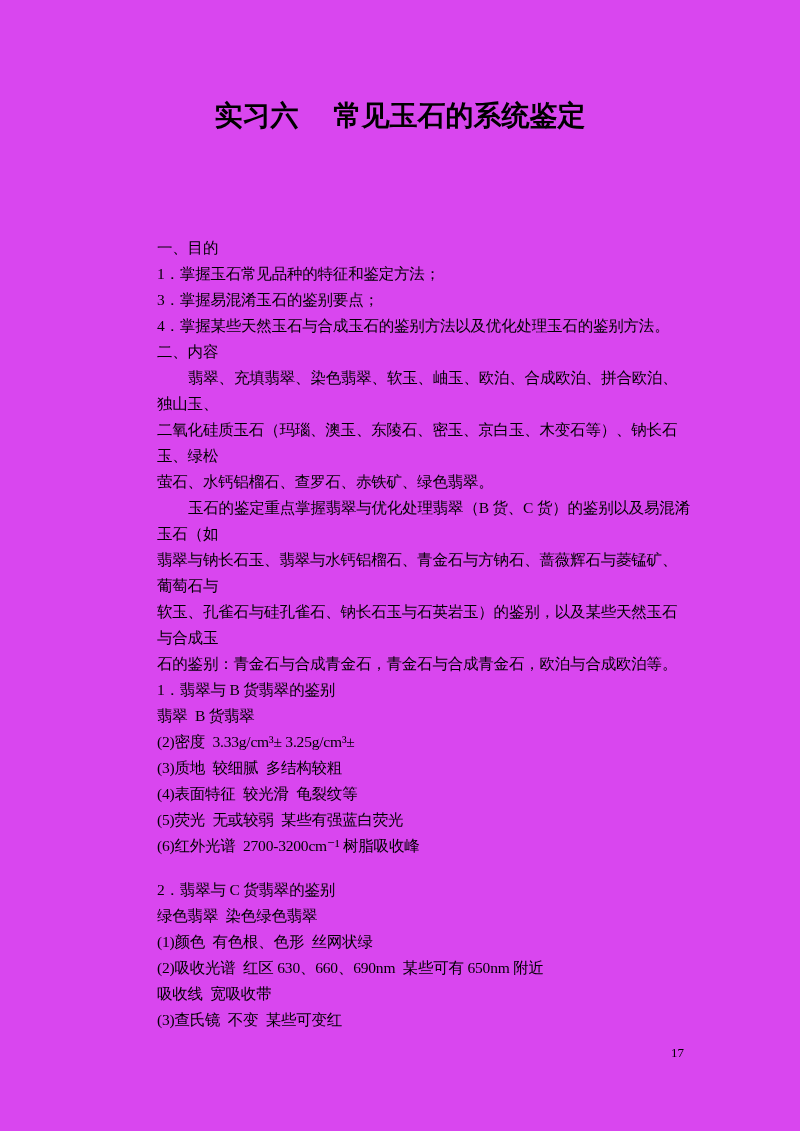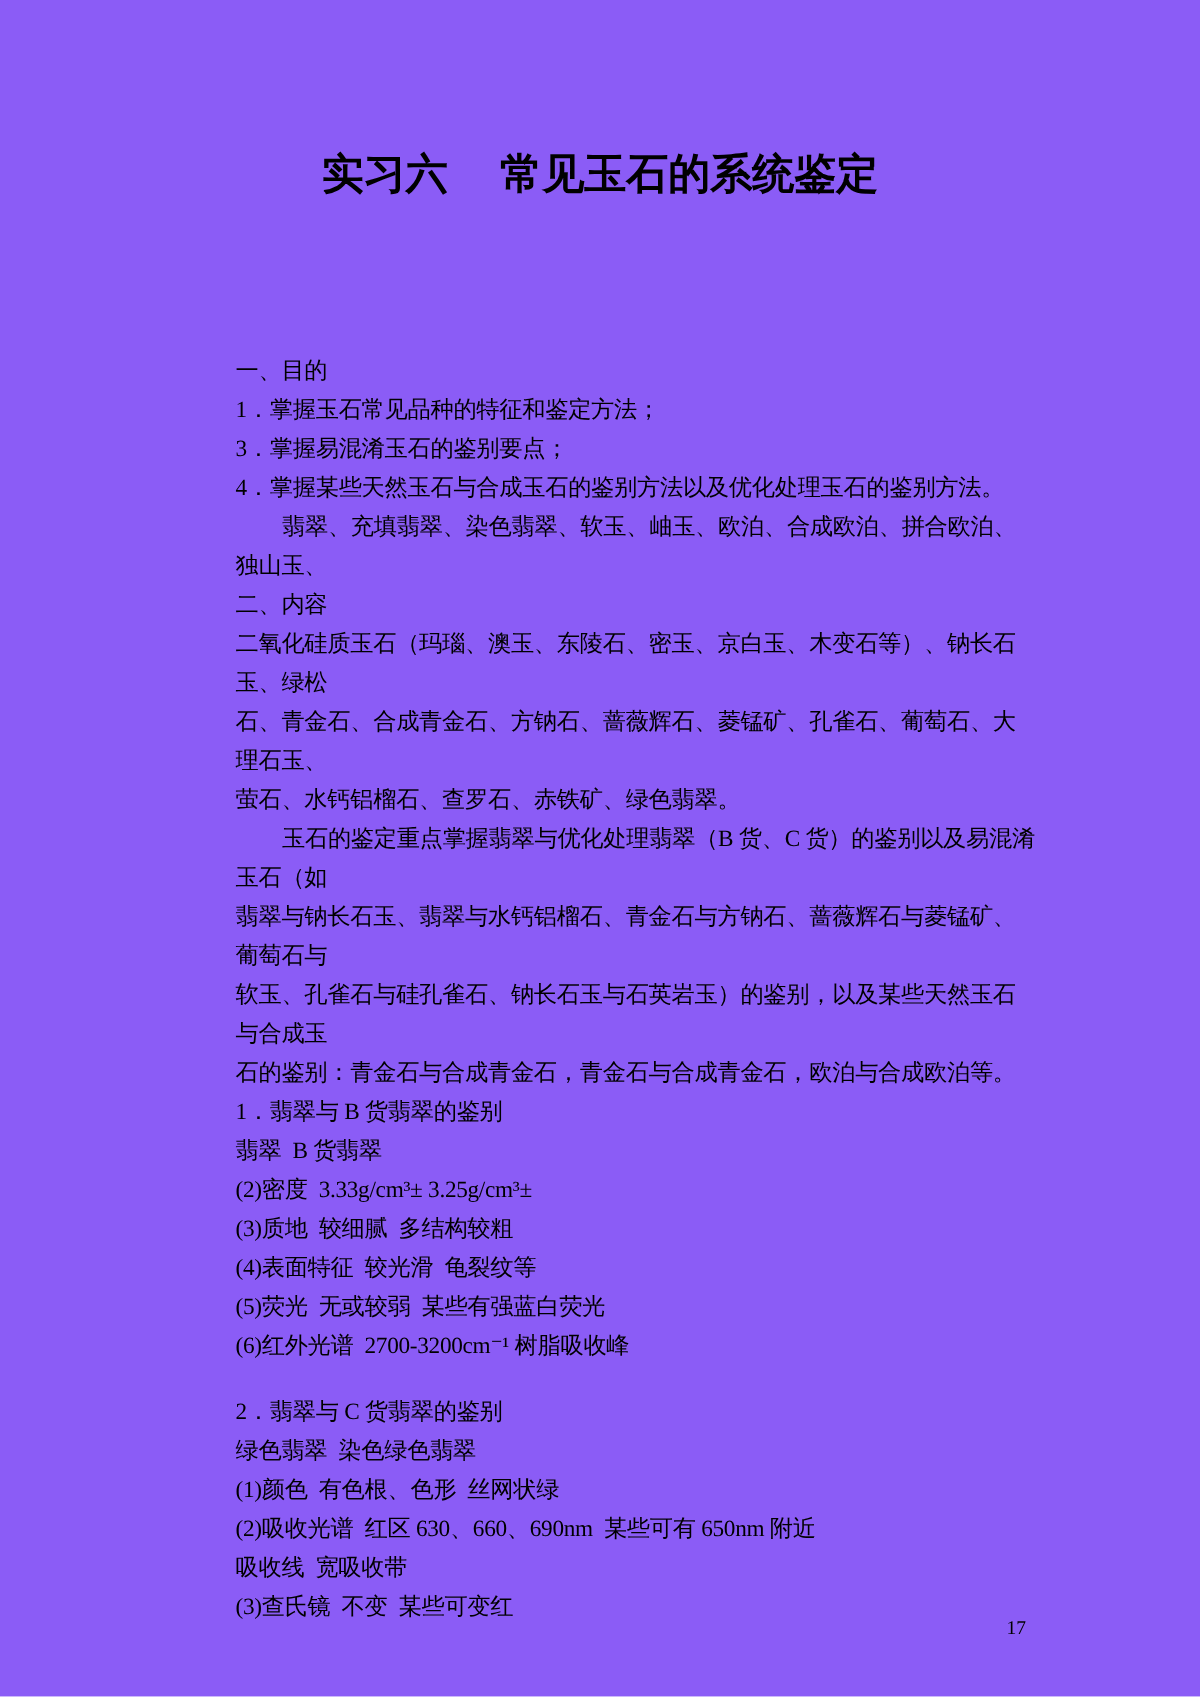--- a/index.html
+++ b/index.html
@@ -4,21 +4,21 @@
 <style>
   html, body {
     margin: 0;
     padding: 0;
     background: #ffffff;
   }
   .page {
     position: relative;
     width: 800px;
     height: 1131px;
-    background: #8b5cf6;
+    background: #d946ef;
     color: #000000;
     overflow: hidden;
   }
   .title {
     position: absolute;
     top: 99px;
     left: 0;
     right: 0;
     margin: 0;
     display: flex;
@@ -52,42 +52,40 @@
   .line.gap-before {
     margin-top: 18px;
   }
   .page-number {
     position: absolute;
     top: 1045px;
     right: 116px;
     font-family: "Liberation Serif", "DejaVu Serif", serif;
     font-size: 13px;
     color: #000000;
-    margin-top: 32px;
   }
 </style>
 </head>
 <body>
 
 <div class="page">
 
   <h1 class="title">
     <span>实习六</span>
     <span>常见玉石的系统鉴定</span>
   </h1>
 
   <main class="doc-body" id="doc-body">
       <div class="line">一、目的</div>
       <div class="line">1．掌握玉石常见品种的特征和鉴定方法；</div>
       <div class="line">3．掌握易混淆玉石的鉴别要点；</div>
       <div class="line">4．掌握某些天然玉石与合成玉石的鉴别方法以及优化处理玉石的鉴别方法。</div>
+      <div class="line">二、内容</div>
       <div class="line indent">翡翠、充填翡翠、染色翡翠、软玉、岫玉、欧泊、合成欧泊、拼合欧泊、独山玉、</div>
-      <div class="line">二、内容</div>
       <div class="line">二氧化硅质玉石（玛瑙、澳玉、东陵石、密玉、京白玉、木变石等）、钠长石玉、绿松</div>
-      <div class="line">石、青金石、合成青金石、方钠石、蔷薇辉石、菱锰矿、孔雀石、葡萄石、大理石玉、</div>
       <div class="line">萤石、水钙铝榴石、查罗石、赤铁矿、绿色翡翠。</div>
       <div class="line indent">玉石的鉴定重点掌握翡翠与优化处理翡翠（B 货、C 货）的鉴别以及易混淆玉石（如</div>
       <div class="line">翡翠与钠长石玉、翡翠与水钙铝榴石、青金石与方钠石、蔷薇辉石与菱锰矿、葡萄石与</div>
       <div class="line">软玉、孔雀石与硅孔雀石、钠长石玉与石英岩玉）的鉴别，以及某些天然玉石与合成玉</div>
       <div class="line">石的鉴别：青金石与合成青金石，青金石与合成青金石，欧泊与合成欧泊等。</div>
       <div class="line">1．翡翠与 B 货翡翠的鉴别</div>
       <div class="line">翡翠  B 货翡翠</div>
       <div class="line">(2)密度  3.33g/cm³± 3.25g/cm³±</div>
       <div class="line">(3)质地  较细腻  多结构较粗</div>
       <div class="line">(4)表面特征  较光滑  龟裂纹等</div>

